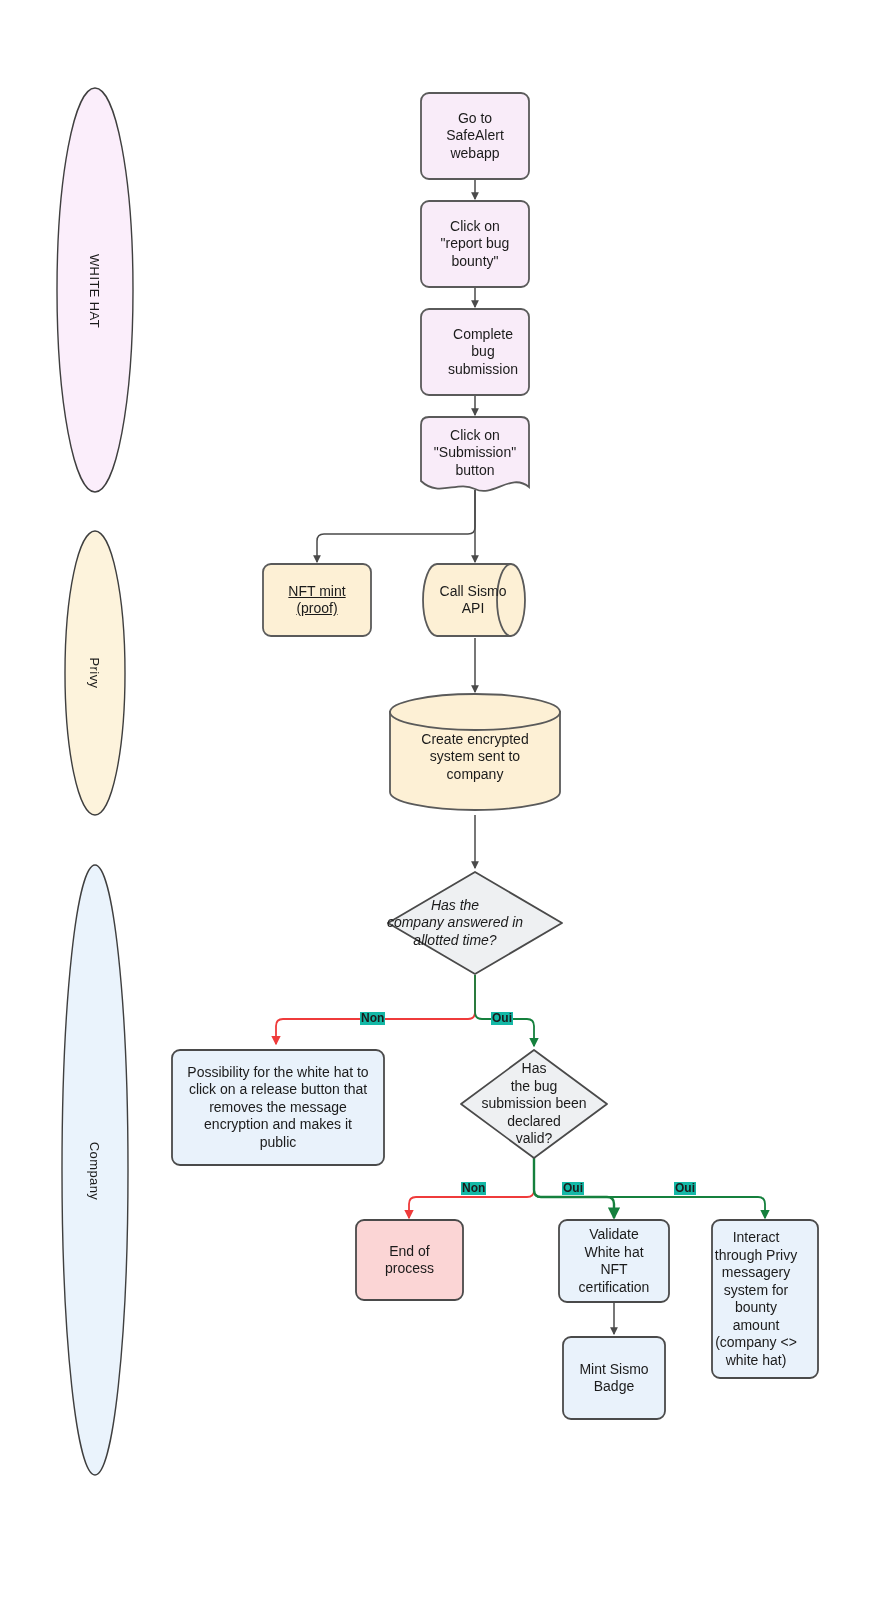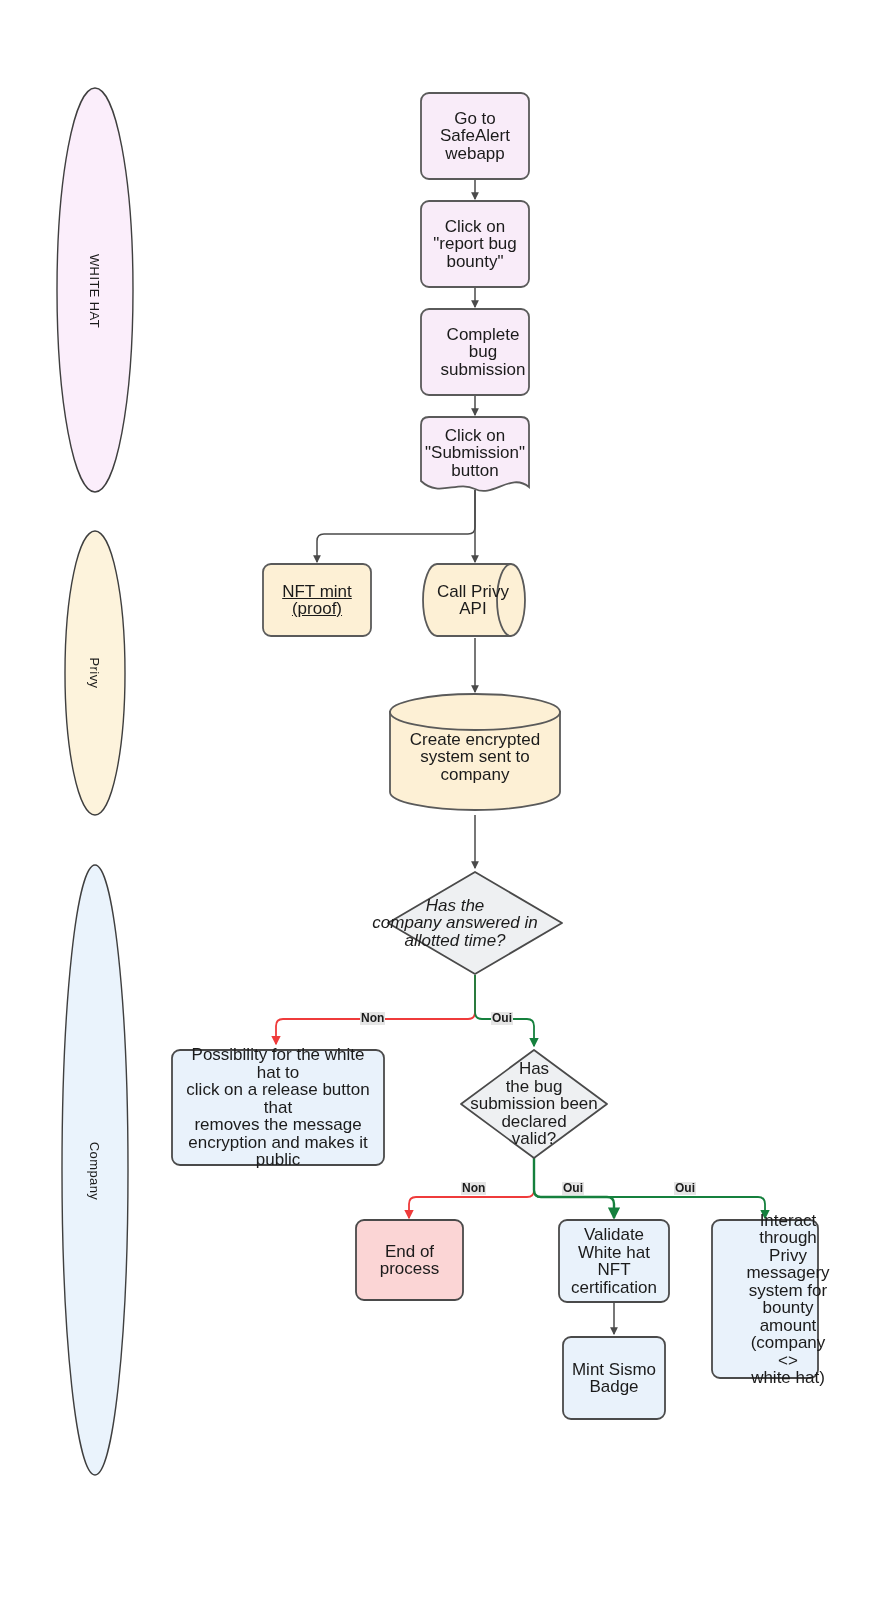--- a/index.html
+++ b/index.html
@@ -21,21 +21,21 @@
     width: 890px;
     height: 1600px;
   }
   .node-text {
     position: absolute;
     display: flex;
     align-items: center;
     justify-content: center;
     text-align: center;
     color: #1b1b1b;
-    font-size: 17px;
+    font-size: 14px;
     line-height: 17.5px;
     pointer-events: none;
     white-space: pre-line;
   }
   .lane-label {
     position: absolute;
     color: #1b1b1b;
     font-size: 13px;
     letter-spacing: 0.4px;
     transform-origin: center center;
@@ -43,21 +43,21 @@
     text-align: center;
     display: flex;
     align-items: center;
     justify-content: center;
   }
   .edge-label {
     position: absolute;
     font-size: 12px;
     font-weight: bold;
     color: #1b1b1b;
-    background: #e5e5e5;
+    background: #14b8a6;
     padding: 0 1px;
     line-height: 13px;
     white-space: nowrap;
   }
 </style>
 </head>
 <body>
 
 <div id="root">
 
@@ -198,21 +198,21 @@
 bug
 submission</div>
 
   <div class="node-text" style="left:421px; top:417px; width:108px; height:72px;">Click on
 "Submission"
 button</div>
 
   <div class="node-text" style="left:263px; top:564px; width:108px; height:72px;text-decoration:underline;">NFT mint
 (proof)</div>
 
-  <div class="node-text" style="left:428px; top:564px; width:90px; height:72px;">Call Privy
+  <div class="node-text" style="left:428px; top:564px; width:90px; height:72px;">Call Sismo
 API</div>
 
   <div class="node-text" style="left:390px; top:712px; width:170px; height:90px;">Create encrypted
 system sent to
 company</div>
 
   <div class="node-text" style="left:363px; top:876px; width:184px; height:94px;font-style:italic;">Has the
 company answered in
 allotted time?</div>
 
@@ -232,21 +232,21 @@
 process</div>
 
   <div class="node-text" style="left:559px; top:1220px; width:110px; height:82px;">Validate
 White hat
 NFT
 certification</div>
 
   <div class="node-text" style="left:563px; top:1337px; width:102px; height:82px;border-radius:23px;">Mint Sismo
 Badge</div>
 
-  <div class="node-text" style="left:712px; top:1220px; width:88px; height:158px;padding-left:32px;">Interact
+  <div class="node-text" style="left:712px; top:1220px; width:88px; height:158px;">Interact
 through Privy
 messagery
 system for
 bounty
 amount
 (company &lt;&gt;
 white hat)</div>
 
   <div class="edge-label" style="left:360px; top:1012px;">Non</div>
 

